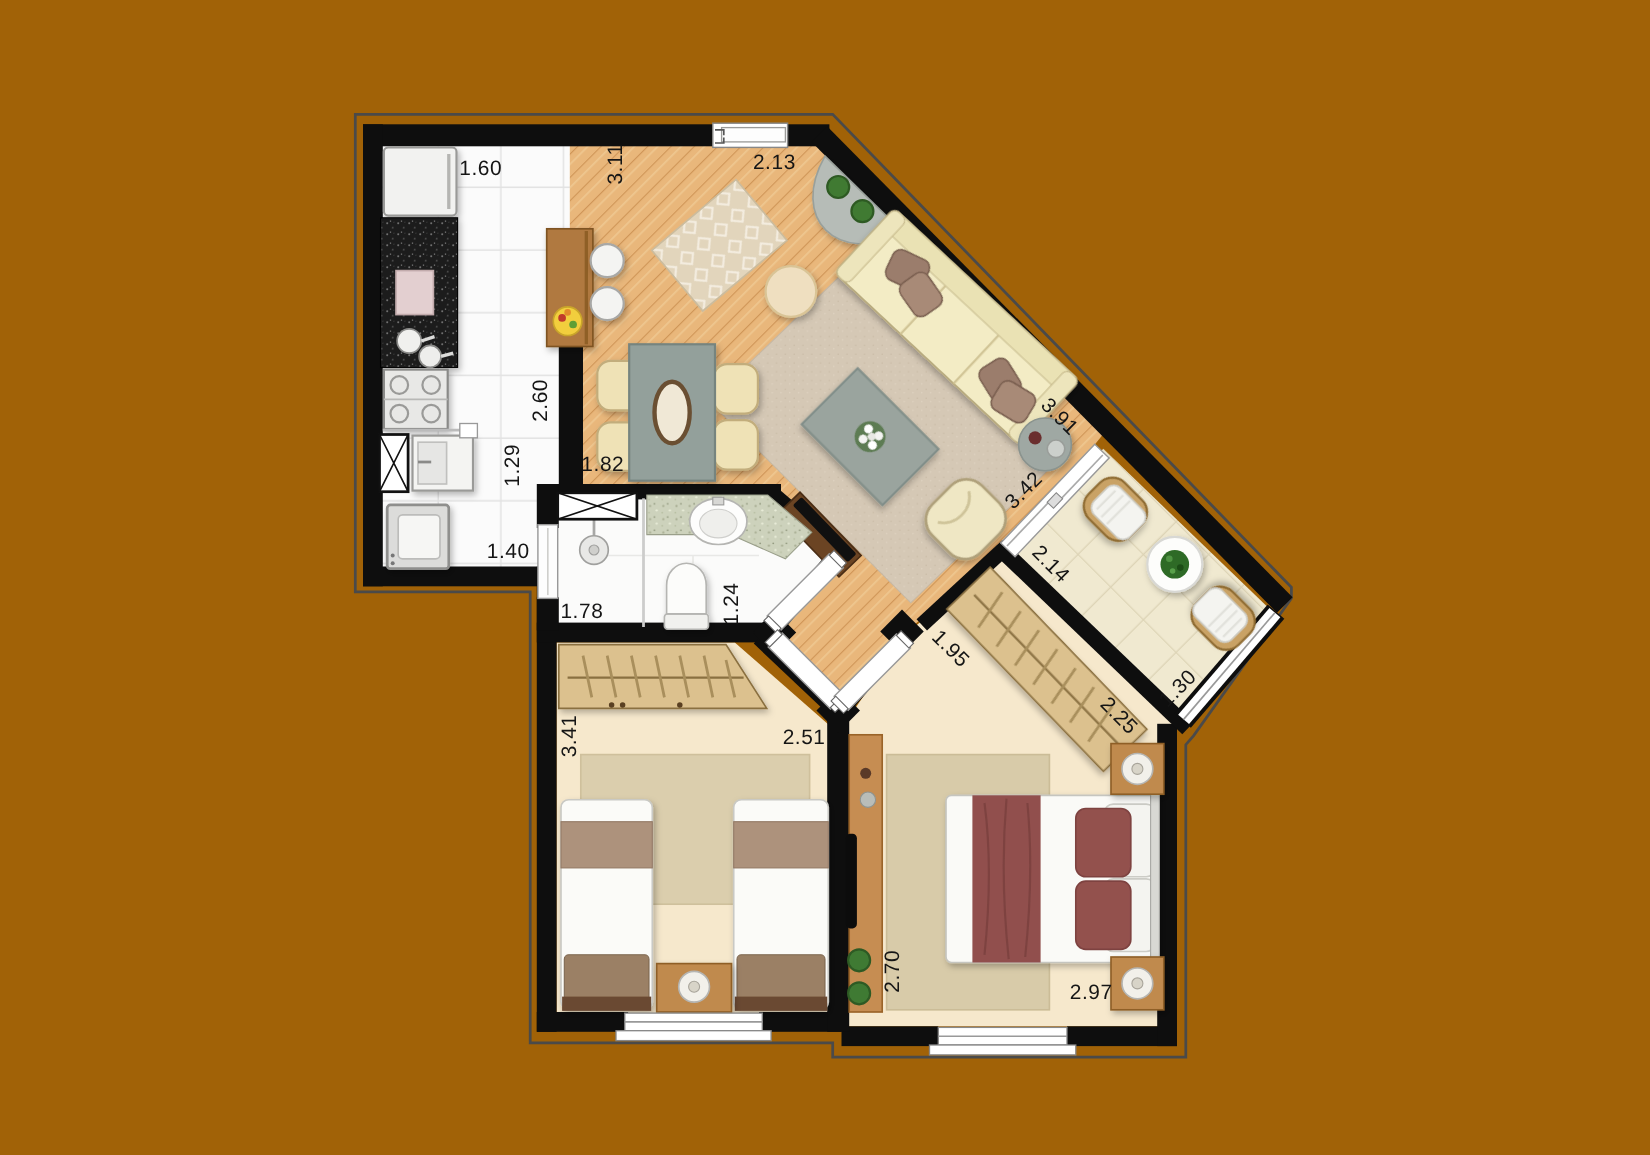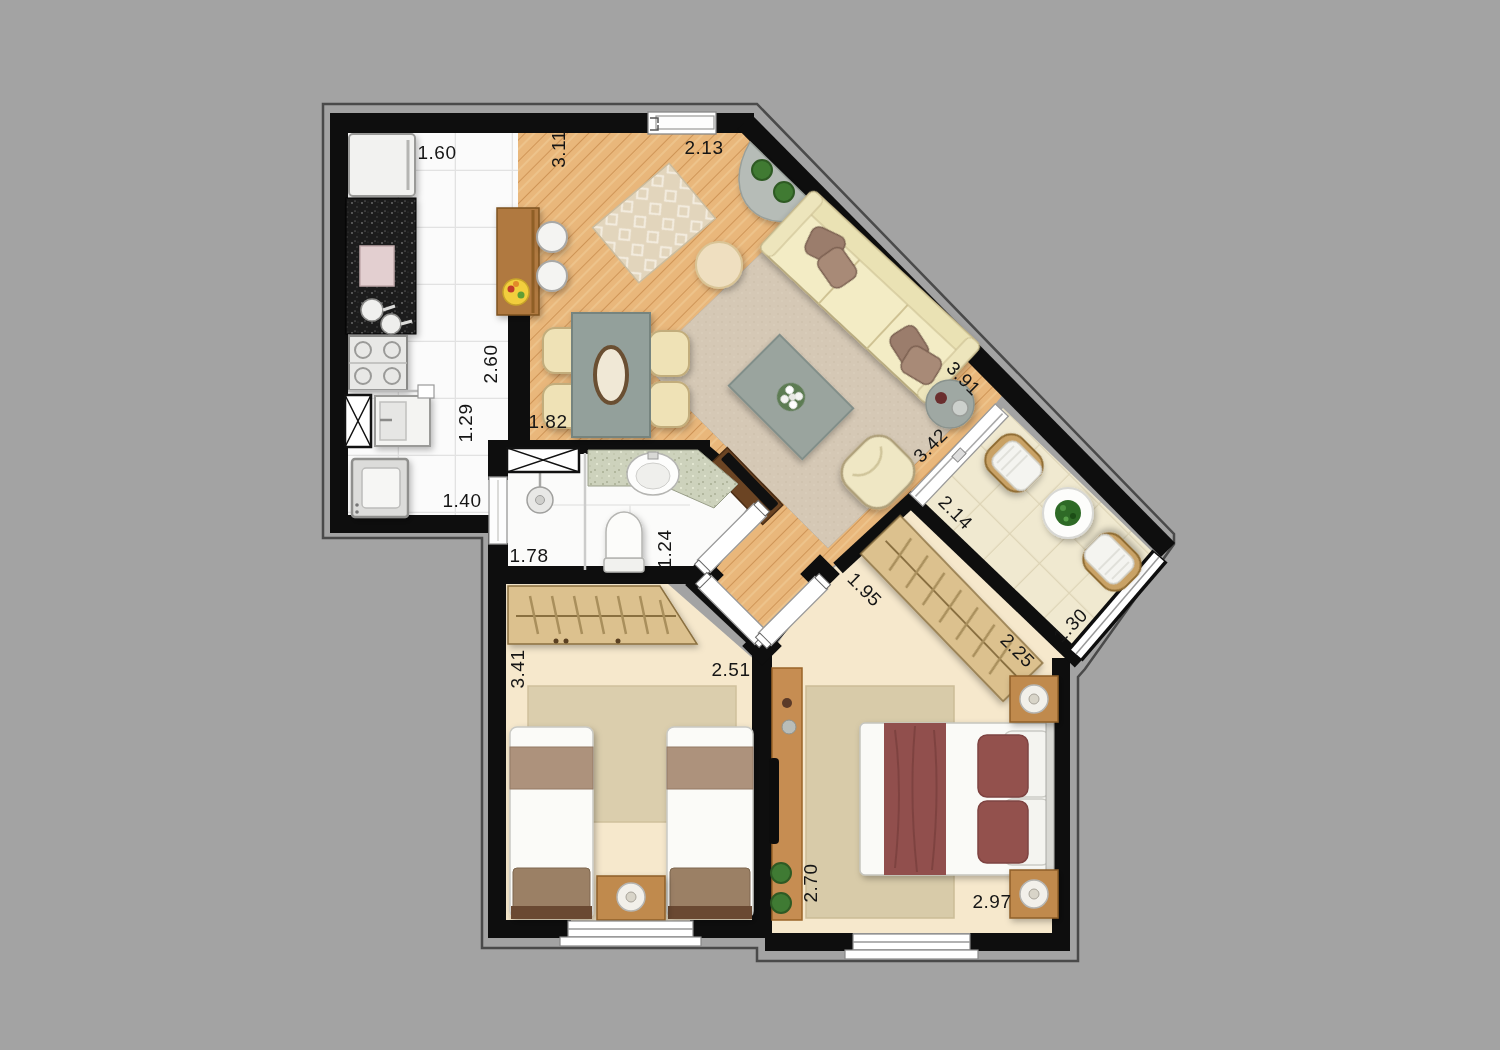--- a/index.html
+++ b/index.html
@@ -1,16 +1,16 @@
 <!DOCTYPE html>
 <html><head>
 <meta charset="utf-8">
 <style>
   html,body{margin:0;padding:0;background:#fff;}
-  #stage{position:relative;width:1500px;height:1050px;background:#a3a3a3;overflow:hidden;}
+  #stage{position:relative;width:1500px;height:1050px;background:#a16207;overflow:hidden;}
   svg{display:block}
   text.dim{font-family:"Liberation Sans","DejaVu Sans",sans-serif;font-size:19px;fill:#151515;letter-spacing:.5px;}
 </style>
 </head>
 <body>
 
 <div id="stage">
 <svg width="1500" height="1050" viewBox="0 0 1500 1050">
 <defs>
   <pattern id="wood" width="15" height="15" patternUnits="userSpaceOnUse" patternTransform="rotate(45)">

